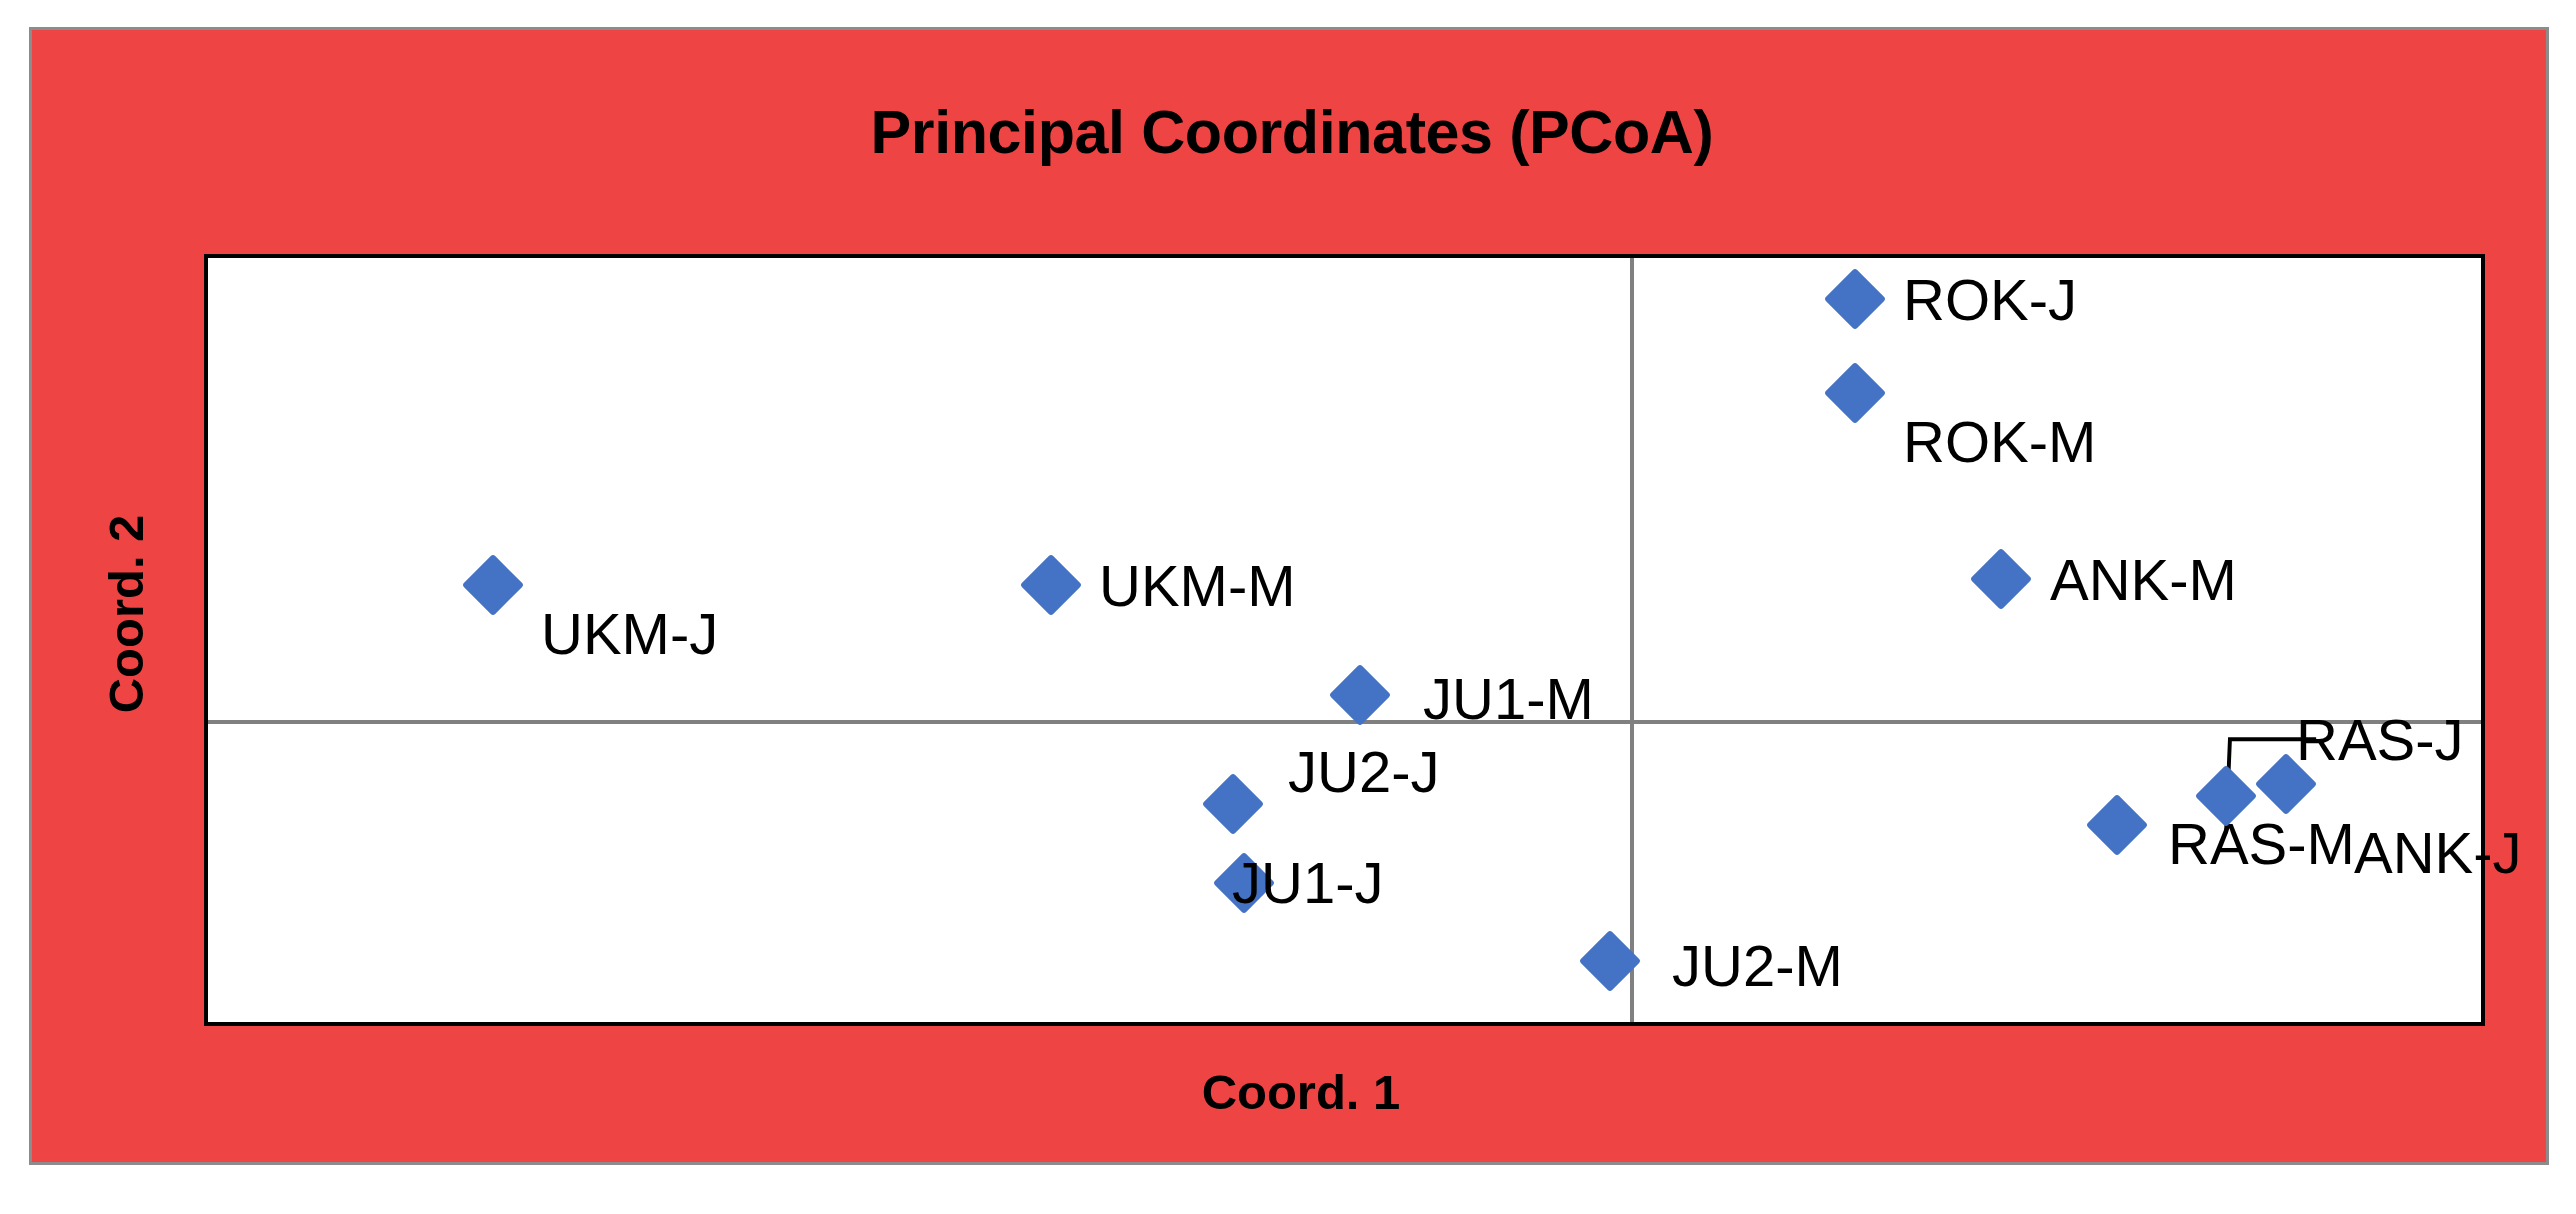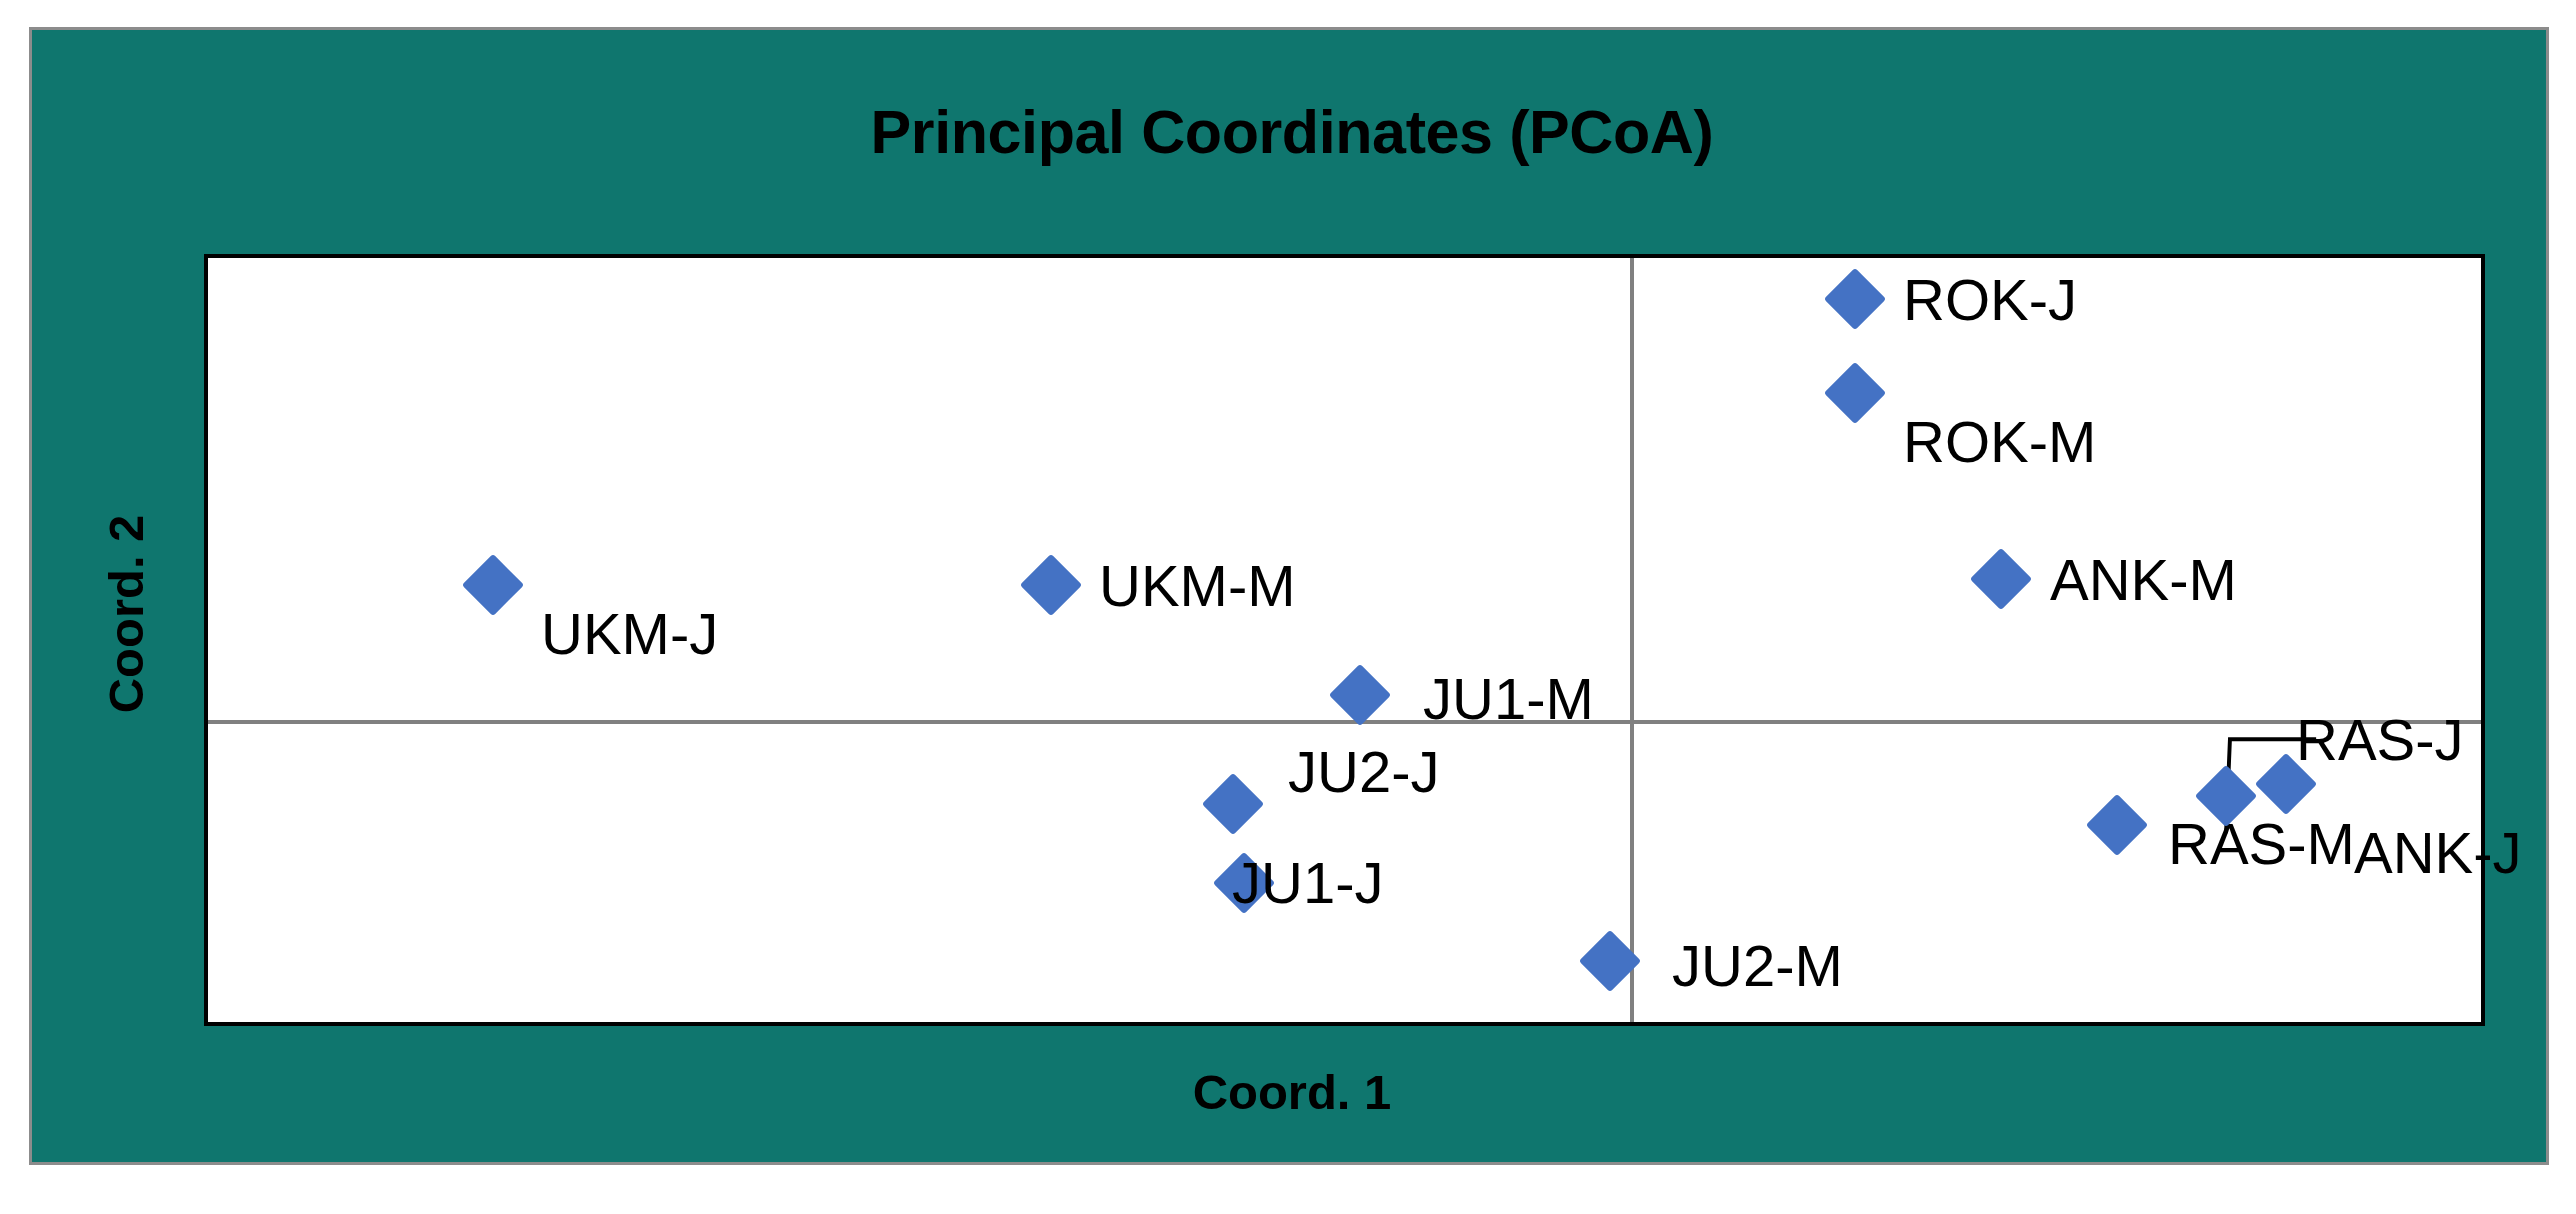--- a/index.html
+++ b/index.html
@@ -15,41 +15,41 @@
   }
 
   
   #chart-frame {
     position: absolute;
     left: 29px;
     top: 27px;
     width: 2520px;   
     height: 1138px;  
     border: 3.9px solid #8c8c8c;
-    background: #0f766e;
+    background: #ef4444;
     box-sizing: border-box;
   }
 
   
   #chart-title {
     position: absolute;
     left: 0;
     top: 67px;
     width: 2520px;
     text-align: center;
     font-size: 61px;
     font-weight: bold;
     color: #000000;
     letter-spacing: -0.4px;
   }
 
   
   #x-axis-title {
     position: absolute;
-    left: 0;
+    left: 9px;
     top: 1034px;
     width: 2520px;
     text-align: center;
     font-size: 49px;
     font-weight: bold;
     color: #000000;
   }
   #y-axis-title {
     position: absolute;
     left: 94px;

